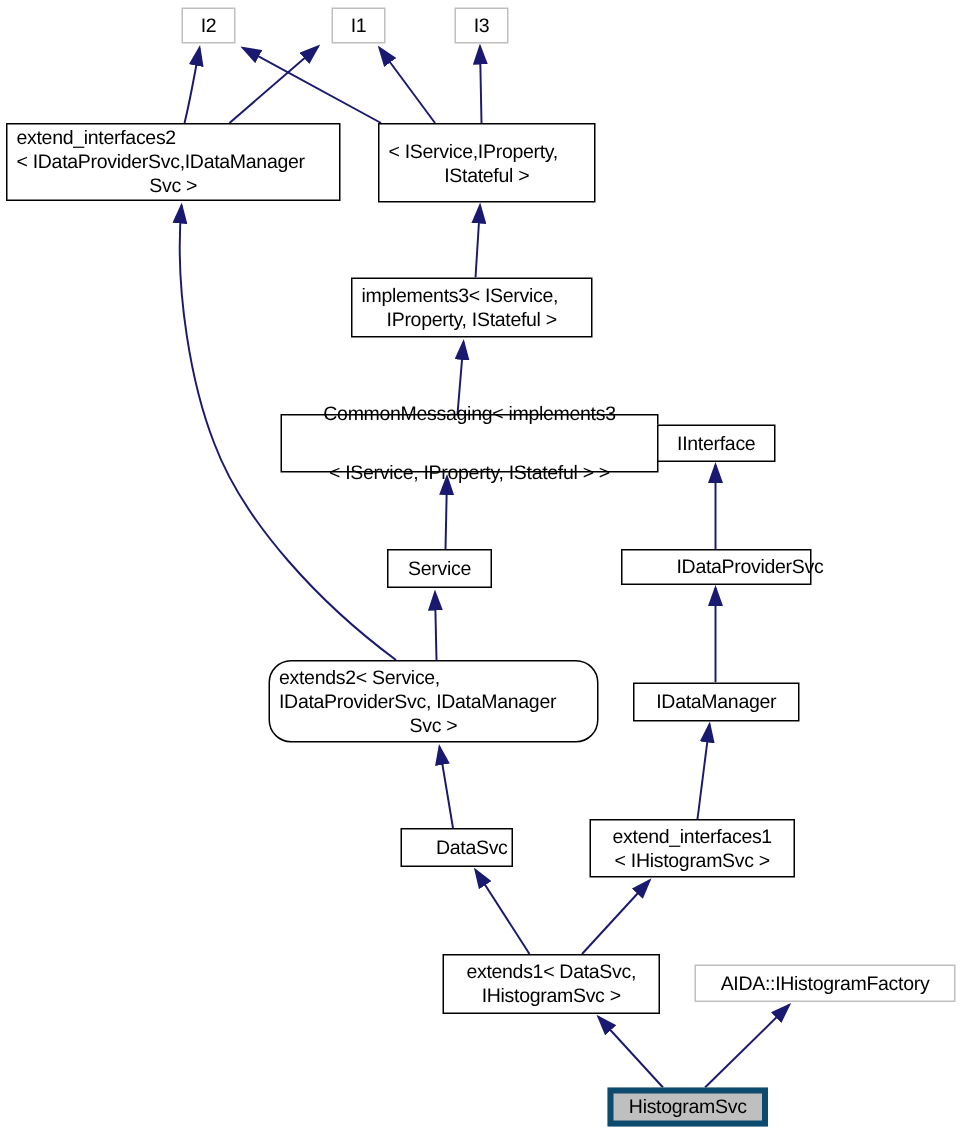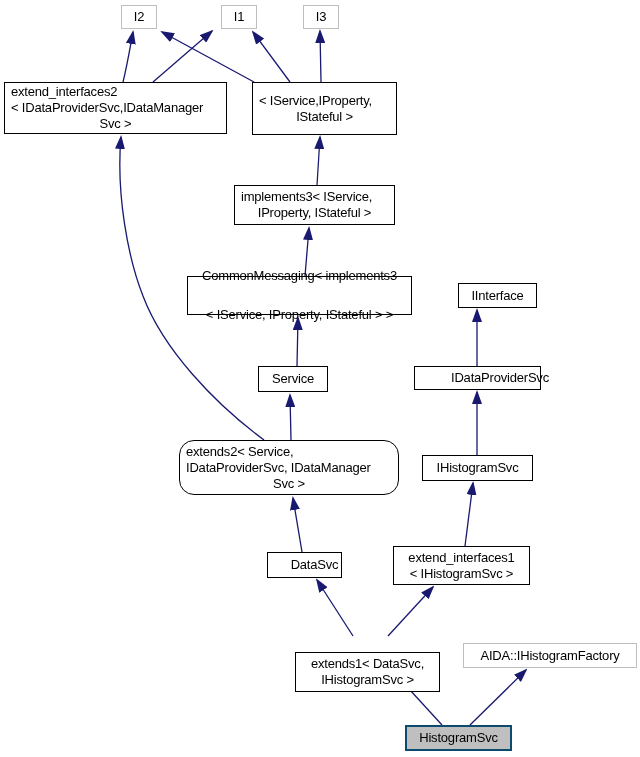--- a/index.html
+++ b/index.html
@@ -14,21 +14,21 @@
   .node{
     position:absolute;
     box-sizing:border-box;
     display:flex;flex-direction:column;justify-content:center;
     font-size:13px;line-height:16px;color:#000000;
     background:#ffffff;
     letter-spacing:-0.2px;
   }
   .node.normal{border:1.4px solid #000000;}
   .node.external{border:1.4px solid #bfbfbf;}
-  .node.highlight{border:2px solid #0c4a6e;background:#bfbfbf;}
+  .node.highlight{border:4px solid #0c4a6e;background:#bfbfbf;}
   .node .line{width:100%;text-align:center;white-space:nowrap;box-sizing:border-box;}
   .node .line.left{text-align:left;padding-left:6px;}
 </style>
 </head>
 <body>
 
 <div class="canvas" id="canvas">
     <svg class="edges" viewBox="0 0 640 757">
       <defs>
         <marker id="arrowhead" viewBox="0 0 14 10" refX="12" refY="5" markerWidth="14" markerHeight="10" markerUnits="userSpaceOnUse" orient="auto">
@@ -69,49 +69,49 @@
       <div class="line">Svc &gt;</div>
     </div>
     <div class="node normal" style="left: 252px; top: 82px; width: 145px; height: 53px;">
       <div class="line left">&lt; IService,IProperty,</div>
       <div class="line">IStateful &gt;</div>
     </div>
     <div class="node normal" style="left: 234px; top: 185px; width: 161px; height: 40px;">
       <div class="line left">implements3&lt; IService,</div>
       <div class="line">IProperty, IStateful &gt;</div>
     </div>
-    <div class="node normal" style="left: 187px; top: 276px; width: 225px; height: 39px; gap: 23px;">
+    <div class="node normal" style="left: 187px; top: 276px; width: 252px; height: 39px; gap: 23px;">
       <div class="line">CommonMessaging&lt; implements3</div>
       <div class="line">&lt; IService, IProperty, IStateful &gt; &gt;</div>
     </div>
-    <div class="node normal" style="left: 458px; top: 283px; width: 79px; height: 25px;">
+    <div class="node normal" style="left: 438px; top: 283px; width: 79px; height: 25px;">
       <div class="line">IInterface</div>
     </div>
     <div class="node normal" style="left: 258px; top: 366px; width: 70px; height: 26px;">
       <div class="line">Service</div>
     </div>
     <div class="node normal" style="left: 414px; top: 366px; width: 127px; height: 24px; padding-left: 36px;">
       <div class="line">IDataProviderSvc</div>
     </div>
     <div class="node normal" style="left: 179px; top: 440px; width: 220px; height: 55px; border-radius: 15px;">
       <div class="line left">extends2&lt; Service,</div>
       <div class="line left">IDataProviderSvc, IDataManager</div>
       <div class="line">Svc &gt;</div>
     </div>
     <div class="node normal" style="left: 422px; top: 455px; width: 111px; height: 26px;">
-      <div class="line">IHistogramSvc</div>
+      <div class="line">IDataManager</div>
     </div>
     <div class="node normal" style="left: 267px; top: 552px; width: 75px; height: 26px; padding-left: 20px;">
       <div class="line">DataSvc</div>
     </div>
     <div class="node normal" style="left: 393px; top: 546px; width: 137px; height: 39px;">
       <div class="line">extend_interfaces1</div>
       <div class="line">&lt; IHistogramSvc &gt;</div>
     </div>
-    <div class="node normal" style="left: 295px; top: 652px; width: 145px; height: 40px;">
+    <div class="node normal" style="left: 295px; top: 636px; width: 145px; height: 40px;">
       <div class="line">extends1&lt; DataSvc,</div>
       <div class="line">IHistogramSvc &gt;</div>
     </div>
     <div class="node external" style="left: 463px; top: 643px; width: 174px; height: 25px;">
       <div class="line">AIDA::IHistogramFactory</div>
     </div>
     <div class="node highlight" style="left: 405px; top: 725px; width: 107px; height: 26px;">
       <div class="line">HistogramSvc</div>
     </div>
   </div>

